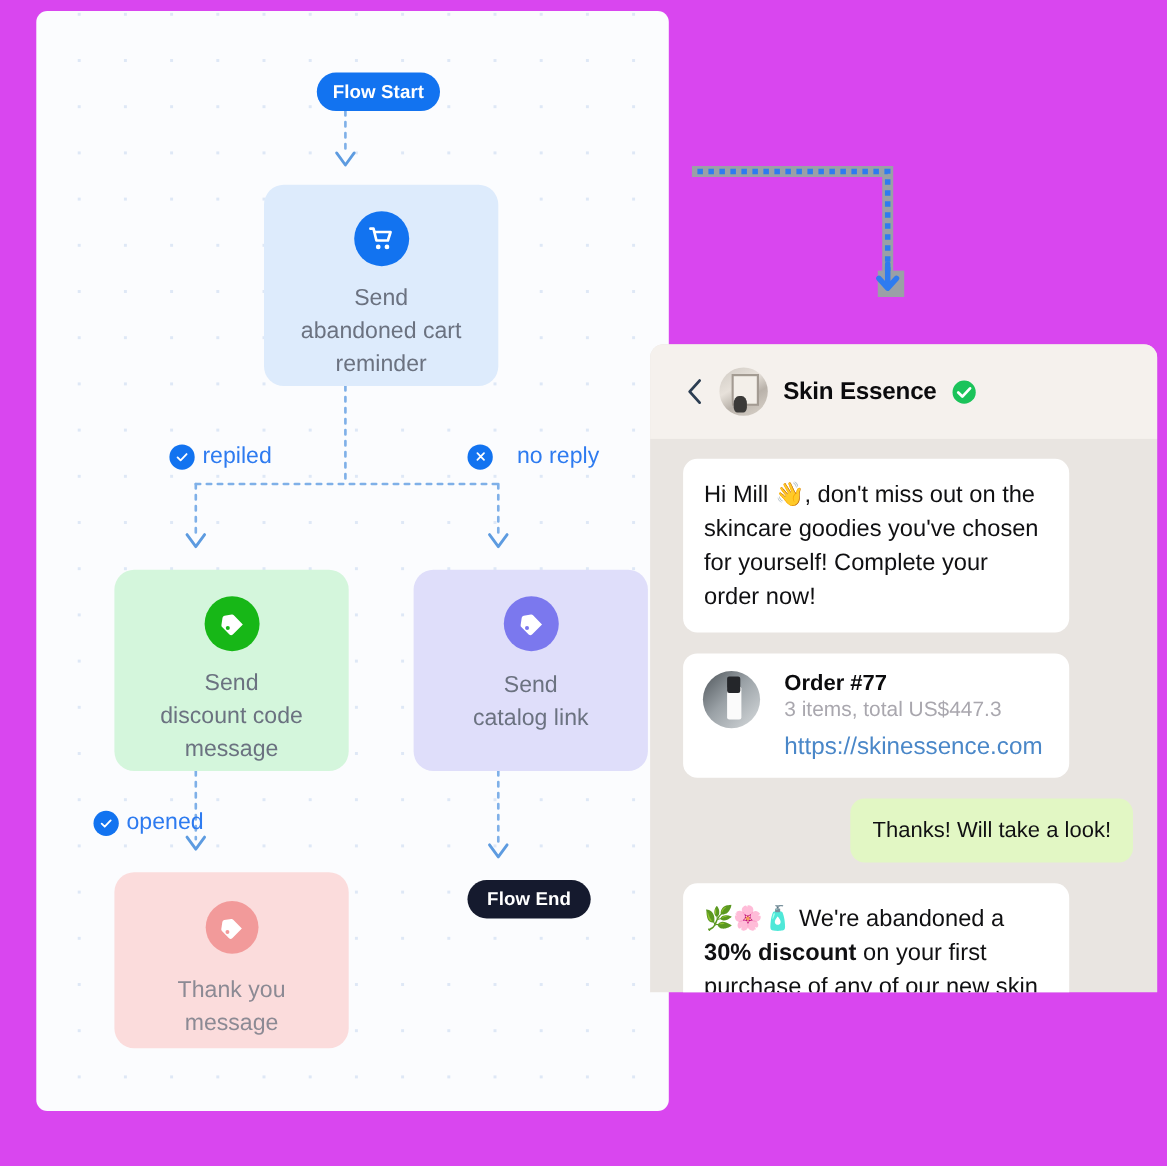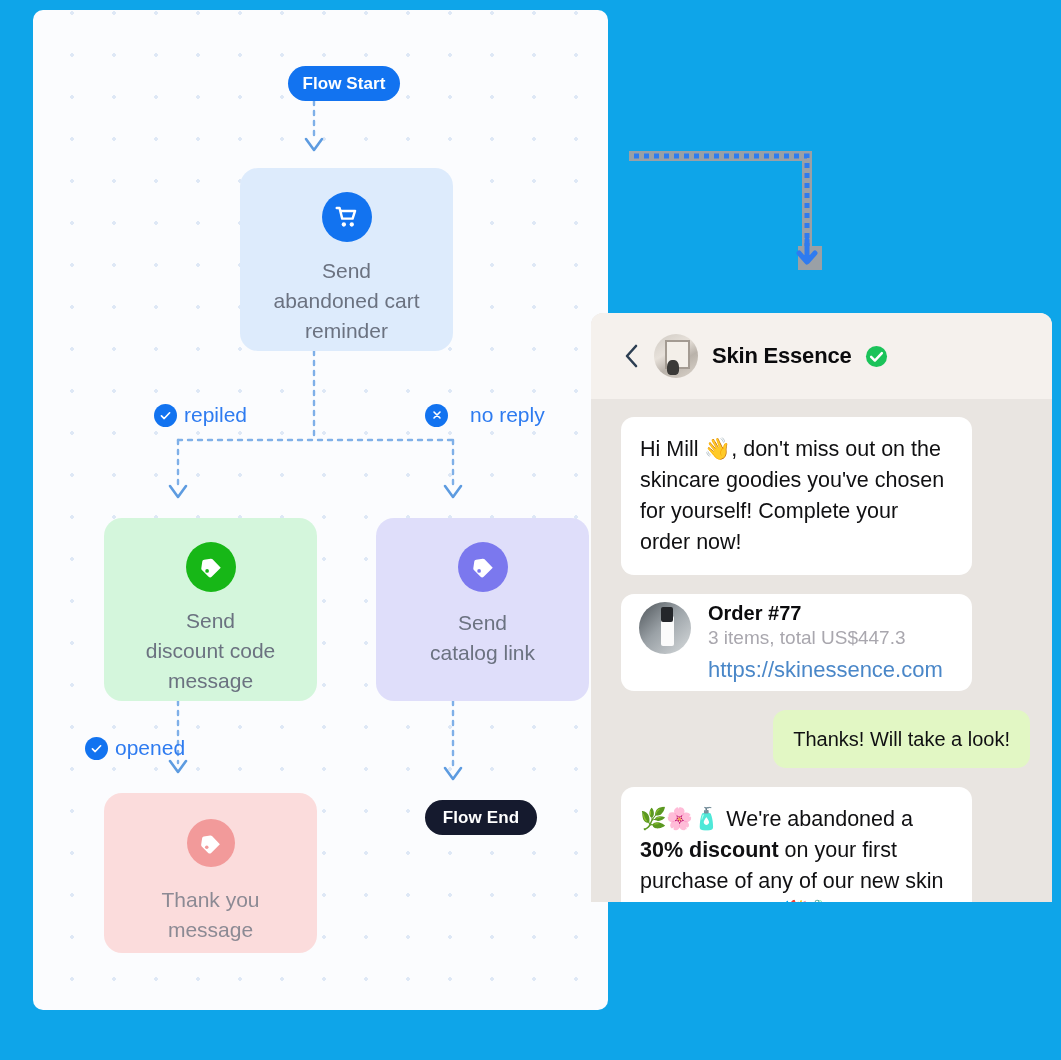--- a/index.html
+++ b/index.html
@@ -9,21 +9,21 @@
     height: 1060px;
     background: #000000;
     font-family: "Liberation Sans", sans-serif;
     overflow: hidden;
   }
 
   #stage {
     position: relative;
     width: 1061px;
     height: 1060px;
-    background: #0ea5e9;
+    background: #d946ef;
     text-decoration: underline;
   }
 
   
   #flow-panel {
     position: absolute;
     left: 33px;
     top: 10px;
     width: 575px;
     height: 1000px;
@@ -223,23 +223,23 @@
     padding: 15px 20px;
     font-size: 20px;
     line-height: 28px;
   }
   .bubble b { font-weight: 700; }
 
   
   #order-card {
     background: #FFFFFF;
     border-radius: 13px;
-    padding: 8px 18px;
-    display: flex;
-    gap: 17px;
+    padding: 16px 18px;
+    display: flex;
+    gap: 22px;
     align-self: flex-start;
     width: 351px;
   }
   #order-thumb {
     width: 52px; height: 52px;
     border-radius: 50%;
     flex: none;
     overflow: hidden;
     background: linear-gradient(135deg,#4d5358 0%,#9aa1a6 45%,#d7dbdd 100%);
     position: relative;

